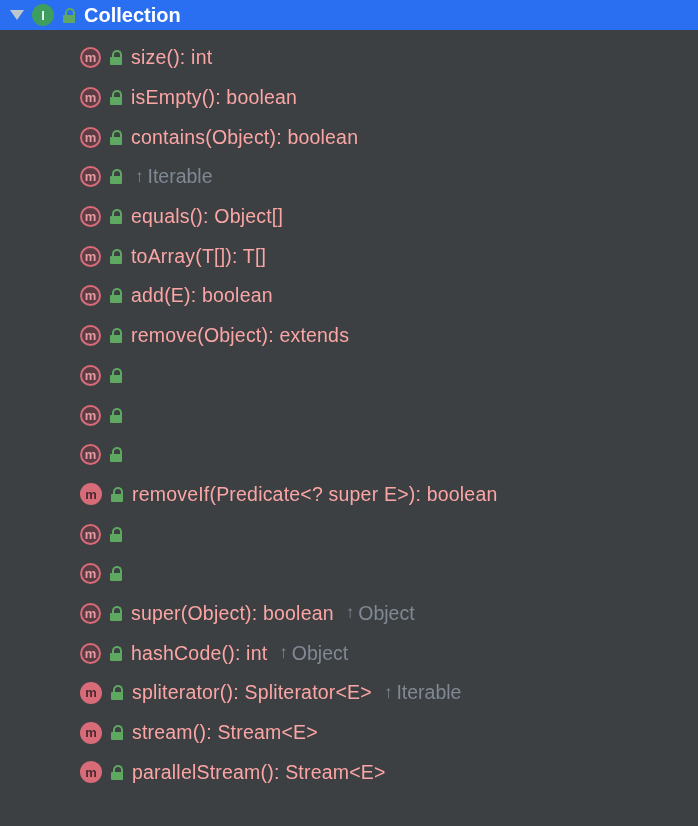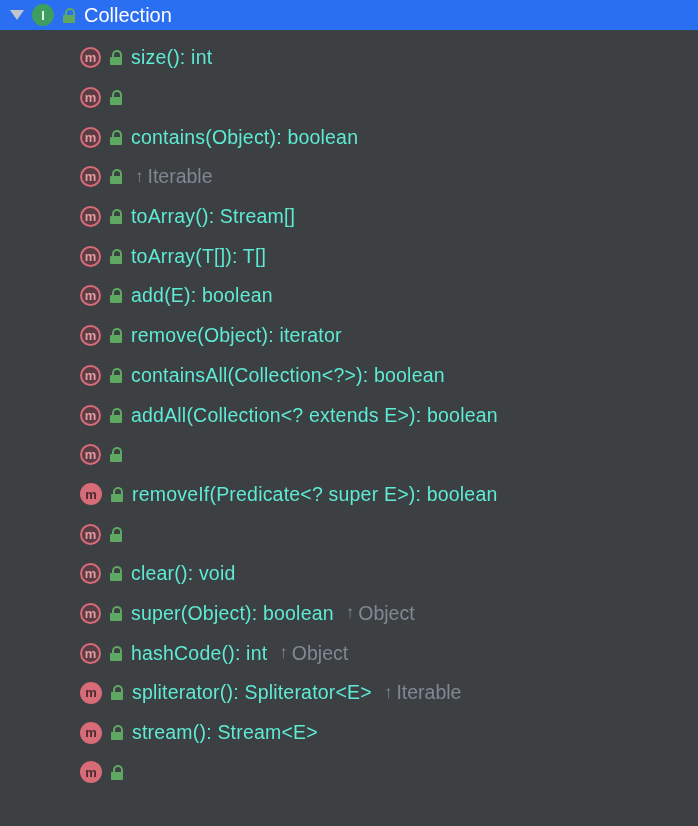--- a/index.html
+++ b/index.html
@@ -73,36 +73,36 @@
     content: "";
     position: absolute;
     left: 1px; top: 7px;
     width: 12px; height: 8px;
     background: #5fa861;
     border-radius: 1px;
   }
   .header-title {
     font-size: 20px;
     color: #ffffff;
-    font-weight: 400;
+    font-weight: 700;
     text-align: center;
   }
   .body {
     background: #3c4043;
     padding-top: 8px;
   }
   .row {
     display: flex;
     align-items: center;
     height: 39.7px;
     padding-left: 80px;
     gap: 8px;
     white-space: nowrap;
   }
-  .sig { color: #5eead4; letter-spacing:0.2px; }
+  .sig { color: #fca5a5; letter-spacing:0.2px; }
   .inh {
     color: #808893;
     display: inline-flex;
     align-items: center;
     margin-left: 4px;
   }
   .up-arrow {
     margin-right: 4px;
     font-size: 17px;
     color: #808893;
@@ -124,81 +124,79 @@
 
   <div class="body" id="rows">
       <div class="row">
         <span class="icon-circle icon-method-abstract">m</span>
         <span class="lock"></span>
         <span class="sig">size(): int</span>
       </div>
       <div class="row">
         <span class="icon-circle icon-method-abstract">m</span>
         <span class="lock"></span>
+        <span class="sig">isEmpty(): boolean</span>
       </div>
       <div class="row">
         <span class="icon-circle icon-method-abstract">m</span>
         <span class="lock"></span>
         <span class="sig">contains(Object): boolean</span>
       </div>
       <div class="row">
         <span class="icon-circle icon-method-abstract">m</span>
         <span class="lock"></span>
         <span class="inh">
           <span class="up-arrow">↑</span>
           <span>Iterable</span>
         </span>
       </div>
       <div class="row">
         <span class="icon-circle icon-method-abstract">m</span>
         <span class="lock"></span>
-        <span class="sig">toArray(): Stream[]</span>
+        <span class="sig">equals(): Object[]</span>
       </div>
       <div class="row">
         <span class="icon-circle icon-method-abstract">m</span>
         <span class="lock"></span>
         <span class="sig">toArray(T[]): T[]</span>
       </div>
       <div class="row">
         <span class="icon-circle icon-method-abstract">m</span>
         <span class="lock"></span>
         <span class="sig">add(E): boolean</span>
       </div>
       <div class="row">
         <span class="icon-circle icon-method-abstract">m</span>
         <span class="lock"></span>
-        <span class="sig">remove(Object): iterator</span>
-      </div>
-      <div class="row">
-        <span class="icon-circle icon-method-abstract">m</span>
-        <span class="lock"></span>
-        <span class="sig">containsAll(Collection&lt;?&gt;): boolean</span>
-      </div>
-      <div class="row">
-        <span class="icon-circle icon-method-abstract">m</span>
-        <span class="lock"></span>
-        <span class="sig">addAll(Collection&lt;? extends E&gt;): boolean</span>
+        <span class="sig">remove(Object): extends</span>
+      </div>
+      <div class="row">
+        <span class="icon-circle icon-method-abstract">m</span>
+        <span class="lock"></span>
+      </div>
+      <div class="row">
+        <span class="icon-circle icon-method-abstract">m</span>
+        <span class="lock"></span>
       </div>
       <div class="row">
         <span class="icon-circle icon-method-abstract">m</span>
         <span class="lock"></span>
       </div>
       <div class="row">
         <span class="icon-circle icon-method-default">m</span>
         <span class="lock"></span>
         <span class="sig">removeIf(Predicate&lt;? super E&gt;): boolean</span>
       </div>
       <div class="row">
         <span class="icon-circle icon-method-abstract">m</span>
         <span class="lock"></span>
       </div>
       <div class="row">
         <span class="icon-circle icon-method-abstract">m</span>
         <span class="lock"></span>
-        <span class="sig">clear(): void</span>
       </div>
       <div class="row">
         <span class="icon-circle icon-method-abstract">m</span>
         <span class="lock"></span>
         <span class="sig">super(Object): boolean</span>
         <span class="inh">
           <span class="up-arrow">↑</span>
           <span>Object</span>
         </span>
       </div>
@@ -221,16 +219,17 @@
         </span>
       </div>
       <div class="row">
         <span class="icon-circle icon-method-default">m</span>
         <span class="lock"></span>
         <span class="sig">stream(): Stream&lt;E&gt;</span>
       </div>
       <div class="row">
         <span class="icon-circle icon-method-default">m</span>
         <span class="lock"></span>
+        <span class="sig">parallelStream(): Stream&lt;E&gt;</span>
       </div>
     </div>
 
 </div>
 
 </body></html>

